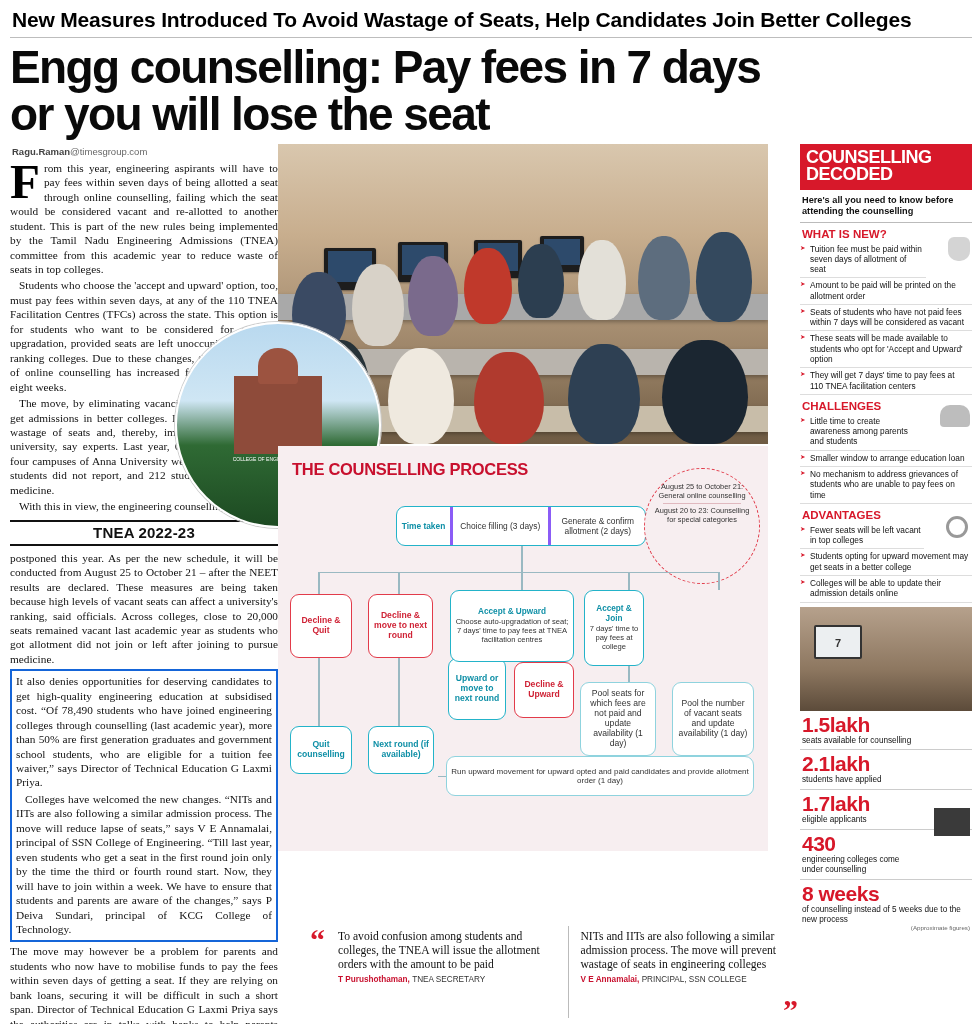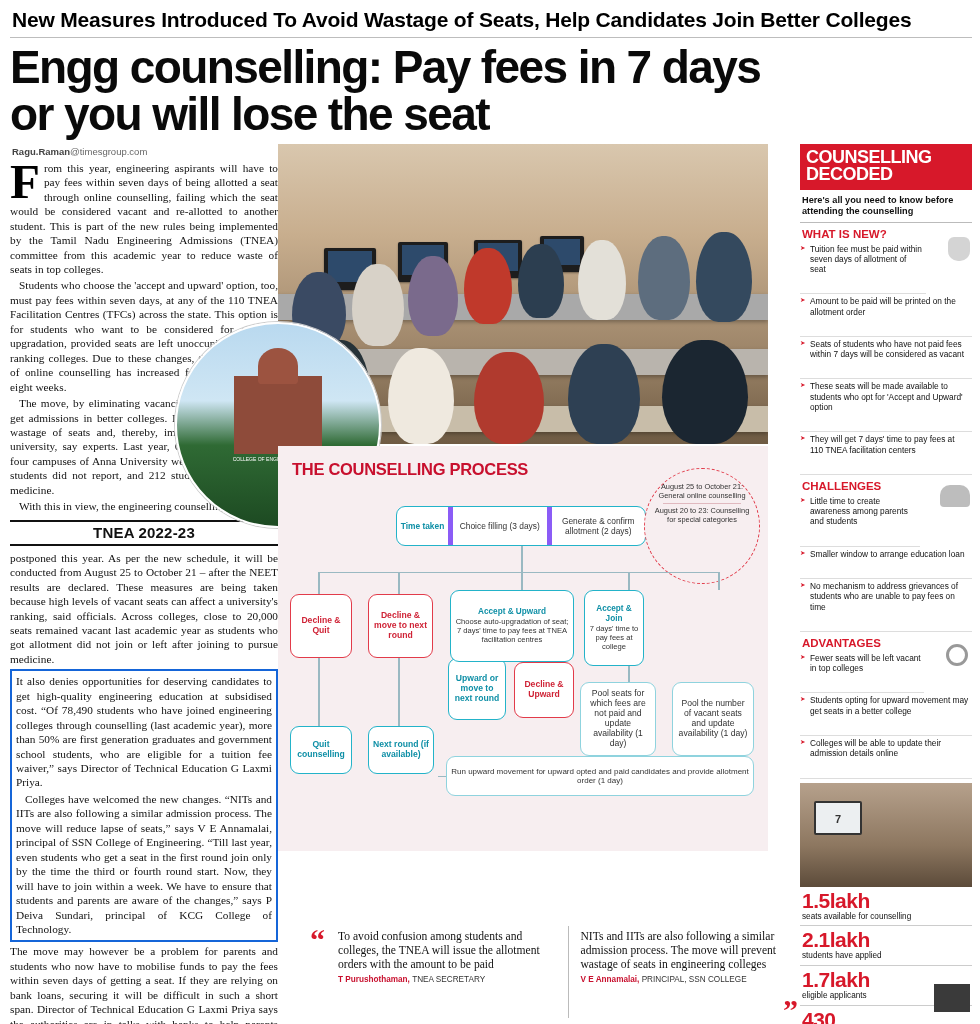--- a/index.html
+++ b/index.html
@@ -131,21 +131,21 @@
   .node.plain { color:#333; font-weight:normal; border-color:#8fd3de; }
   .node.big { font-size:8.2px; }
   .timebox {
     position:absolute; left:118px; top:60px; width:250px; height:40px;
     border:1.6px solid #23b3c9; border-radius:9px; background:#fff;
     display:flex; align-items:stretch; overflow:hidden;
   }
   .timebox .cell {
     flex:1; display:flex; align-items:center; justify-content:center;
     font-size:8.4px; color:#333; text-align:center; padding:2px;
-    border-right:5px solid #8b5cf6;
+    border-right:3px solid #8b5cf6;
   }
   .timebox .cell:last-child { border-right:none; }
   .timebox .lbl { color:#0e8fa6; font-weight:bold; width:56px; flex:none; }
   .dashcirc {
     position:absolute; right:8px; top:22px; width:116px; height:116px;
     border:1.6px dashed #e23b4a; border-radius:50%;
     font-size:7.4px; color:#333; text-align:center; padding:14px 8px 0;
     line-height:1.18; background:#f7eef0;
   }
   .dashcirc .sep { display:block; height:1px; background:#e0b9bf; margin:3px 10px; }
@@ -161,21 +161,21 @@
   .rail-sub {
     font-size:9.2px; font-weight:bold; color:#111; line-height:1.22;
     padding:5px 4px 4px 2px; border-bottom:1px solid #bbb;
   }
   .rail-sec {
     font-size:11.5px; font-weight:bold; color:#d7182a;
     padding:5px 2px 2px 2px;
   }
   .rail-item {
     font-size:8.3px; line-height:1.24; color:#111;
-    padding:2px 2px 19px 10px; position:relative;
+    padding:2px 2px 3px 10px; position:relative;
     border-bottom:1px solid #ddd;
   }
   .rail-item:before {
     content:"\27A4"; position:absolute; left:0; top:2px;
     font-size:6.5px; color:#d7182a;
   }
   .rail-photo {
     width:172px; height:104px; margin-top:4px;
     background:linear-gradient(180deg,#b6a18c 0%, #8d7760 60%, #5c4b3a 100%);
     position:relative; overflow:hidden;

